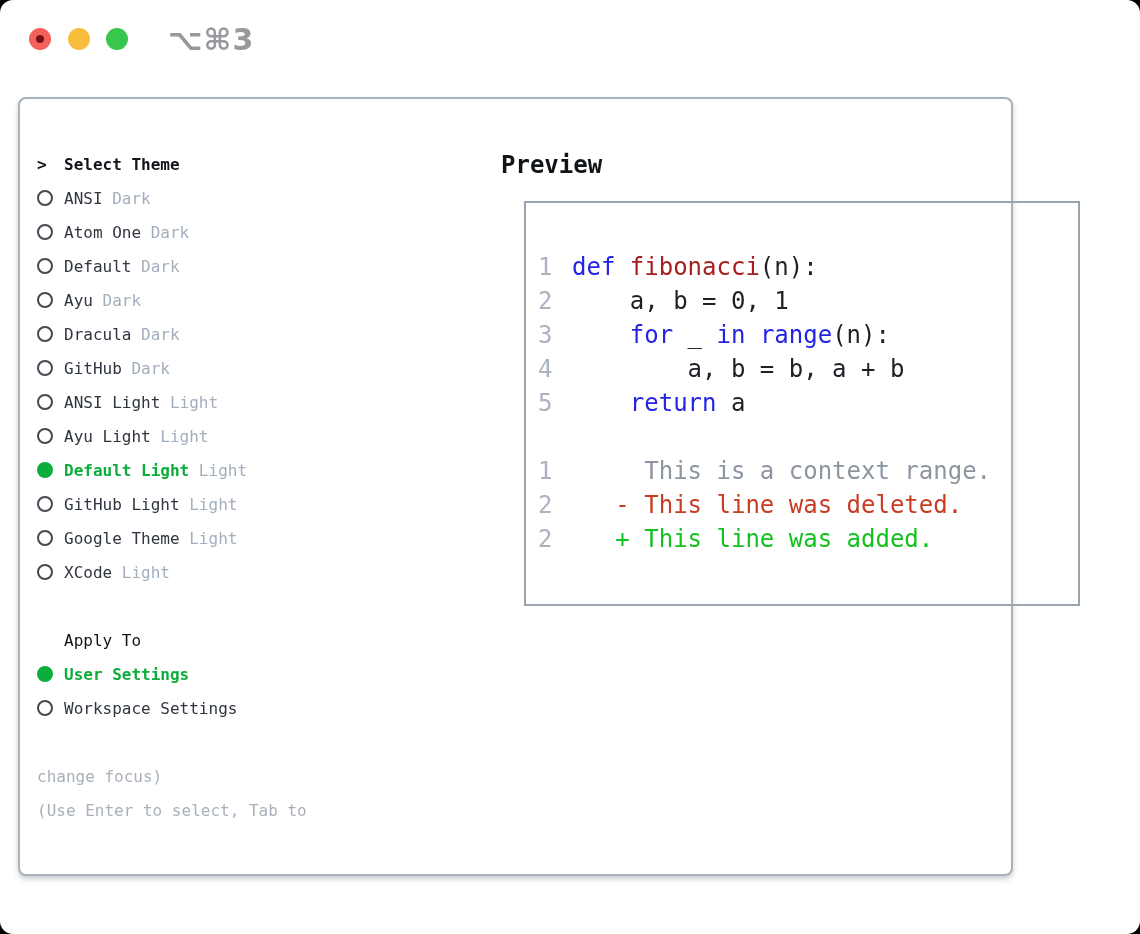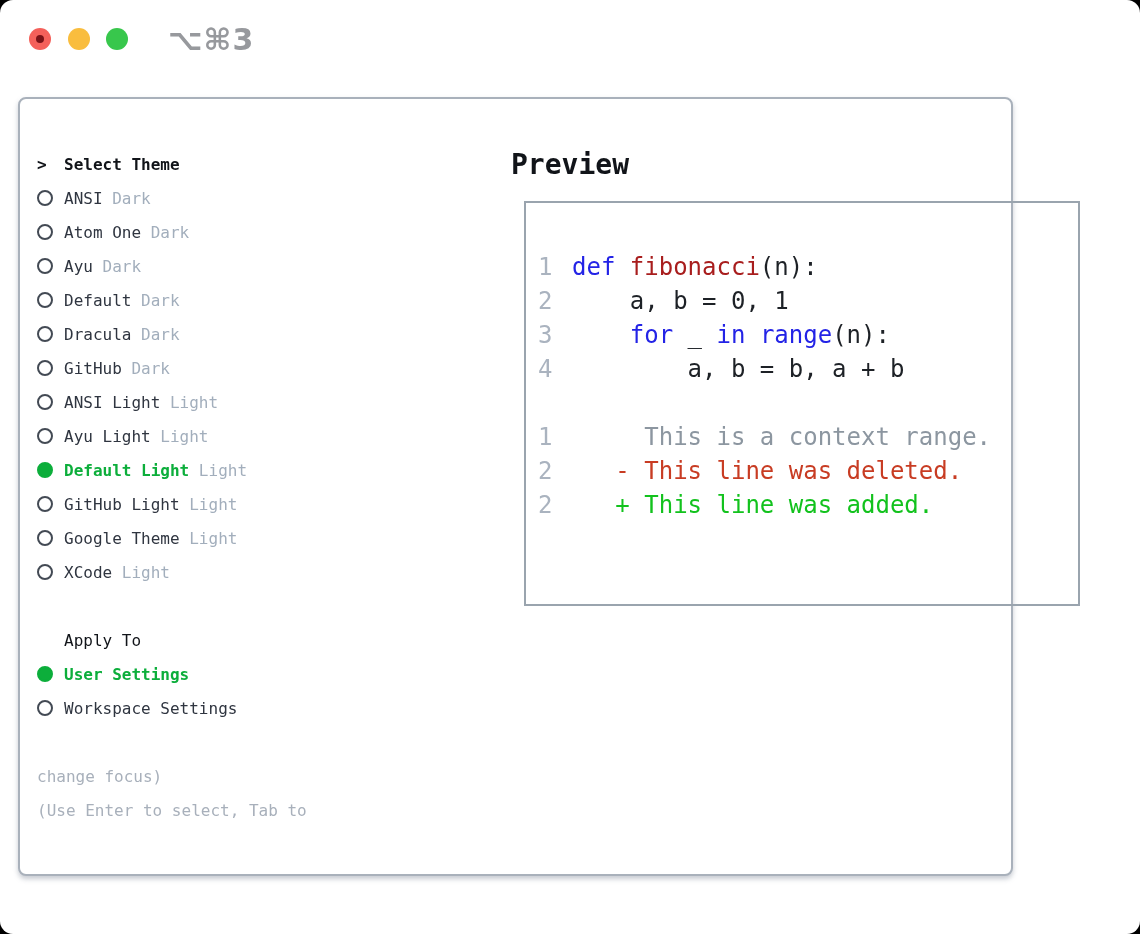--- a/index.html
+++ b/index.html
@@ -35,21 +35,21 @@
     border:2px solid var(--circle-outline);box-sizing:content-box;
     vertical-align:middle;margin-bottom:4px;
   }
   .dot.sel{background:var(--ui-green);border-color:var(--ui-green);}
   .name.sel{color:var(--ui-green);font-weight:bold;}
   .tag{color:var(--tag-gray);}
   .applyto{color:var(--heading-black);}
   .hint{color:var(--hint-gray);}
   
   .preview-title{position:absolute;left:481px;top:49px;height:34px;line-height:34px;
-    font-size:28px;font-weight:bold;color:var(--heading-black);white-space:pre;margin-left:10px;}
+    font-size:24px;font-weight:bold;color:var(--heading-black);white-space:pre;}
   .preview-box{
     position:absolute;left:504px;top:102px;width:556px;height:405px;
     border:2px solid var(--preview-border);box-sizing:border-box;
     padding:47px 0 0 12px;overflow:hidden;
   }
   .crow{height:34px;line-height:34px;white-space:pre;font-size:24px;color:var(--code-text);}
   .num{display:inline-block;width:34px;color:var(--line-number-gray);}
   .seg-pl{color:var(--code-text);}
   .seg-kw{color:var(--keyword-blue);}
   .seg-fn{color:var(--function-red);}
@@ -69,22 +69,22 @@
     <span class="shortcut">⌥⌘3</span>
   </div>
 
   <div class="panel">
 
     <div class="left-col">
       <div class="row hdr"><span class="marker arrow">&gt;</span><span>Select Theme</span></div>
       <div id="theme-items">
           <div class="row"><span class="marker"><span class="dot"></span></span><span class="name">ANSI</span><span class="tag"> Dark</span></div>
           <div class="row"><span class="marker"><span class="dot"></span></span><span class="name">Atom One</span><span class="tag"> Dark</span></div>
+          <div class="row"><span class="marker"><span class="dot"></span></span><span class="name">Default</span><span class="tag"> Dark</span></div>
           <div class="row"><span class="marker"><span class="dot"></span></span><span class="name">Ayu</span><span class="tag"> Dark</span></div>
-          <div class="row"><span class="marker"><span class="dot"></span></span><span class="name">Default</span><span class="tag"> Dark</span></div>
           <div class="row"><span class="marker"><span class="dot"></span></span><span class="name">Dracula</span><span class="tag"> Dark</span></div>
           <div class="row"><span class="marker"><span class="dot"></span></span><span class="name">GitHub</span><span class="tag"> Dark</span></div>
           <div class="row"><span class="marker"><span class="dot"></span></span><span class="name">ANSI Light</span><span class="tag"> Light</span></div>
           <div class="row"><span class="marker"><span class="dot"></span></span><span class="name">Ayu Light</span><span class="tag"> Light</span></div>
           <div class="row"><span class="marker"><span class="dot sel"></span></span><span class="name sel">Default Light</span><span class="tag"> Light</span></div>
           <div class="row"><span class="marker"><span class="dot"></span></span><span class="name">GitHub Light</span><span class="tag"> Light</span></div>
           <div class="row"><span class="marker"><span class="dot"></span></span><span class="name">Google Theme</span><span class="tag"> Light</span></div>
           <div class="row"><span class="marker"><span class="dot"></span></span><span class="name">XCode</span><span class="tag"> Light</span></div>
         </div>
       <div class="row"></div>
@@ -101,20 +101,21 @@
     </div>
 
     <div class="preview-title">Preview</div>
 
     <div class="preview-box">
       <div id="preview-lines">
           <div class="crow"><span class="num">1</span><span class="seg-kw">def</span><span class="seg-pl"> </span><span class="seg-fn">fibonacci</span><span class="seg-pl">(n):</span></div>
           <div class="crow"><span class="num">2</span><span class="seg-pl">    a, b = 0, 1</span></div>
           <div class="crow"><span class="num">3</span><span class="seg-pl">    </span><span class="seg-kw">for</span><span class="seg-pl"> _ </span><span class="seg-kw">in</span><span class="seg-pl"> </span><span class="seg-kw">range</span><span class="seg-pl">(n):</span></div>
           <div class="crow"><span class="num">4</span><span class="seg-pl">        a, b = b, a + b</span></div>
+          <div class="crow"><span class="num">5</span><span class="seg-pl">    </span><span class="seg-kw">return</span><span class="seg-pl"> a</span></div>
           <div class="crow"></div>
           <div class="crow"><span class="num">1</span><span class="seg-ctx">     This is a context range.</span></div>
           <div class="crow"><span class="num">2</span><span class="seg-del">   - This line was deleted.</span></div>
           <div class="crow"><span class="num">2</span><span class="seg-add">   + This line was added.</span></div>
         </div>
     </div>
 
   </div>
 </div>
 

